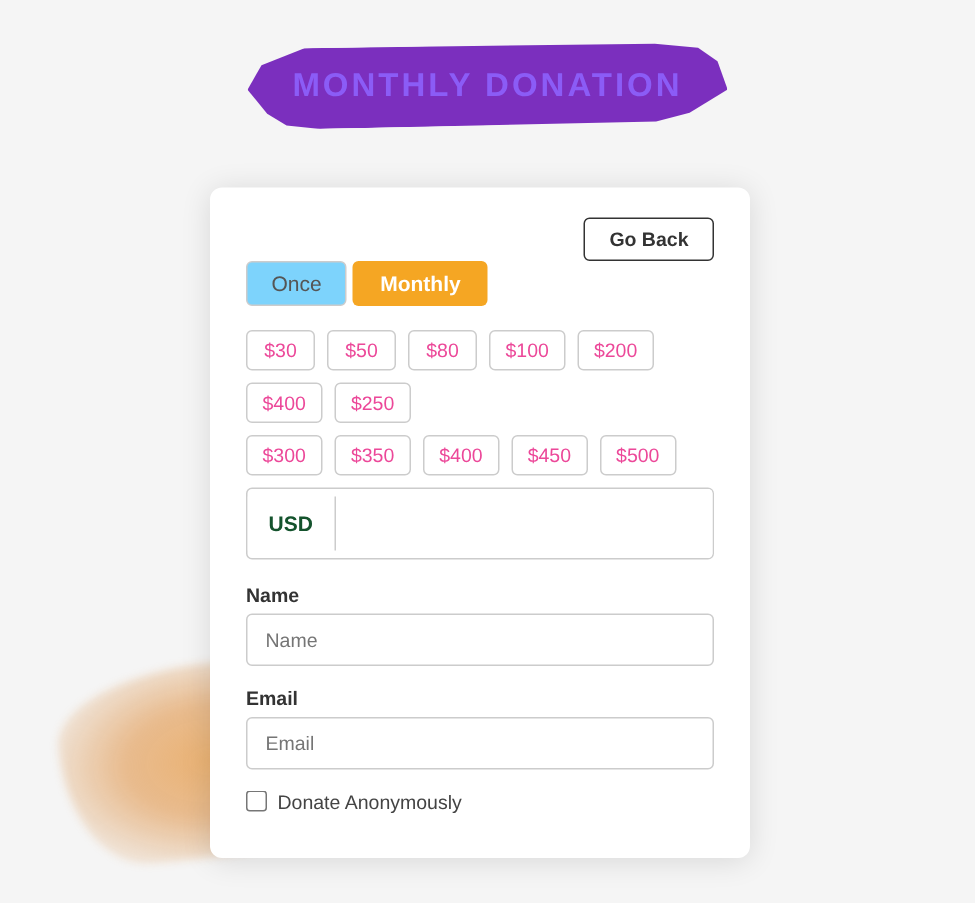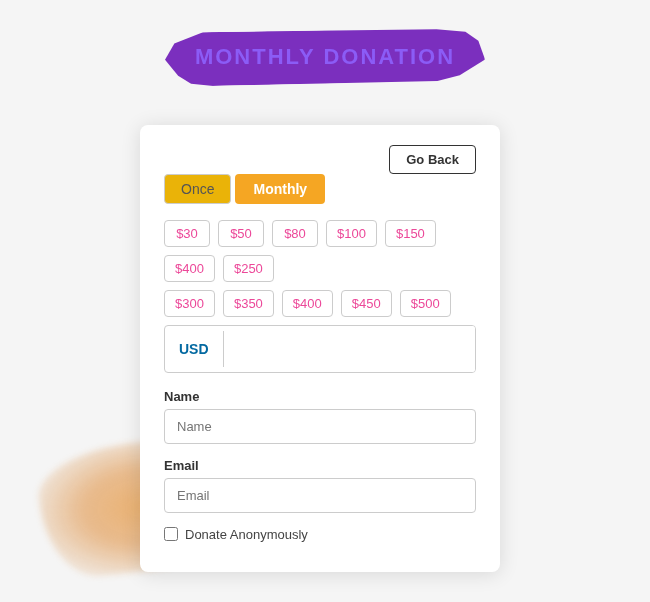--- a/index.html
+++ b/index.html
@@ -96,21 +96,21 @@
 
     
     .tabs-row {
       display: flex;
       gap: 4px;
       margin-bottom: 16px;
     }
 
     .tab-once {
       border: 1.5px solid #ccc;
-      background: #eab308;
+      background: #7dd3fc;
       border-radius: 4px;
       padding: 6px 16px;
       font-size: 14px;
       font-weight: 500;
       cursor: pointer;
       color: #555;
     }
 
     .tab-monthly {
       border: none;
@@ -152,21 +152,21 @@
       overflow: hidden;
       margin-bottom: 16px;
       margin-top: 8px;
     }
 
     .usd-label {
       background: #fff;
       padding: 10px 14px;
       font-size: 14px;
       font-weight: 600;
-      color: #0369a1;
+      color: #14532d;
       border-right: 1.5px solid #ccc;
     }
 
     .usd-input {
       flex: 1;
       border: none;
       outline: none;
       padding: 10px 14px;
       font-size: 22px;
       font-weight: 700;
@@ -235,21 +235,21 @@
       <button class="tab-once">Once</button>
       <button class="tab-monthly">Monthly</button>
     </div>
 
     
     <div class="amounts-row">
         <button class="amount-btn">$30</button>
         <button class="amount-btn">$50</button>
         <button class="amount-btn">$80</button>
         <button class="amount-btn">$100</button>
-        <button class="amount-btn">$150</button>
+        <button class="amount-btn">$200</button>
         <button class="amount-btn">$400</button>
         <button class="amount-btn">$250</button>
       </div><div class="amounts-row">
         <button class="amount-btn">$300</button>
         <button class="amount-btn">$350</button>
         <button class="amount-btn">$400</button>
         <button class="amount-btn">$450</button>
         <button class="amount-btn">$500</button>
       </div>
 

